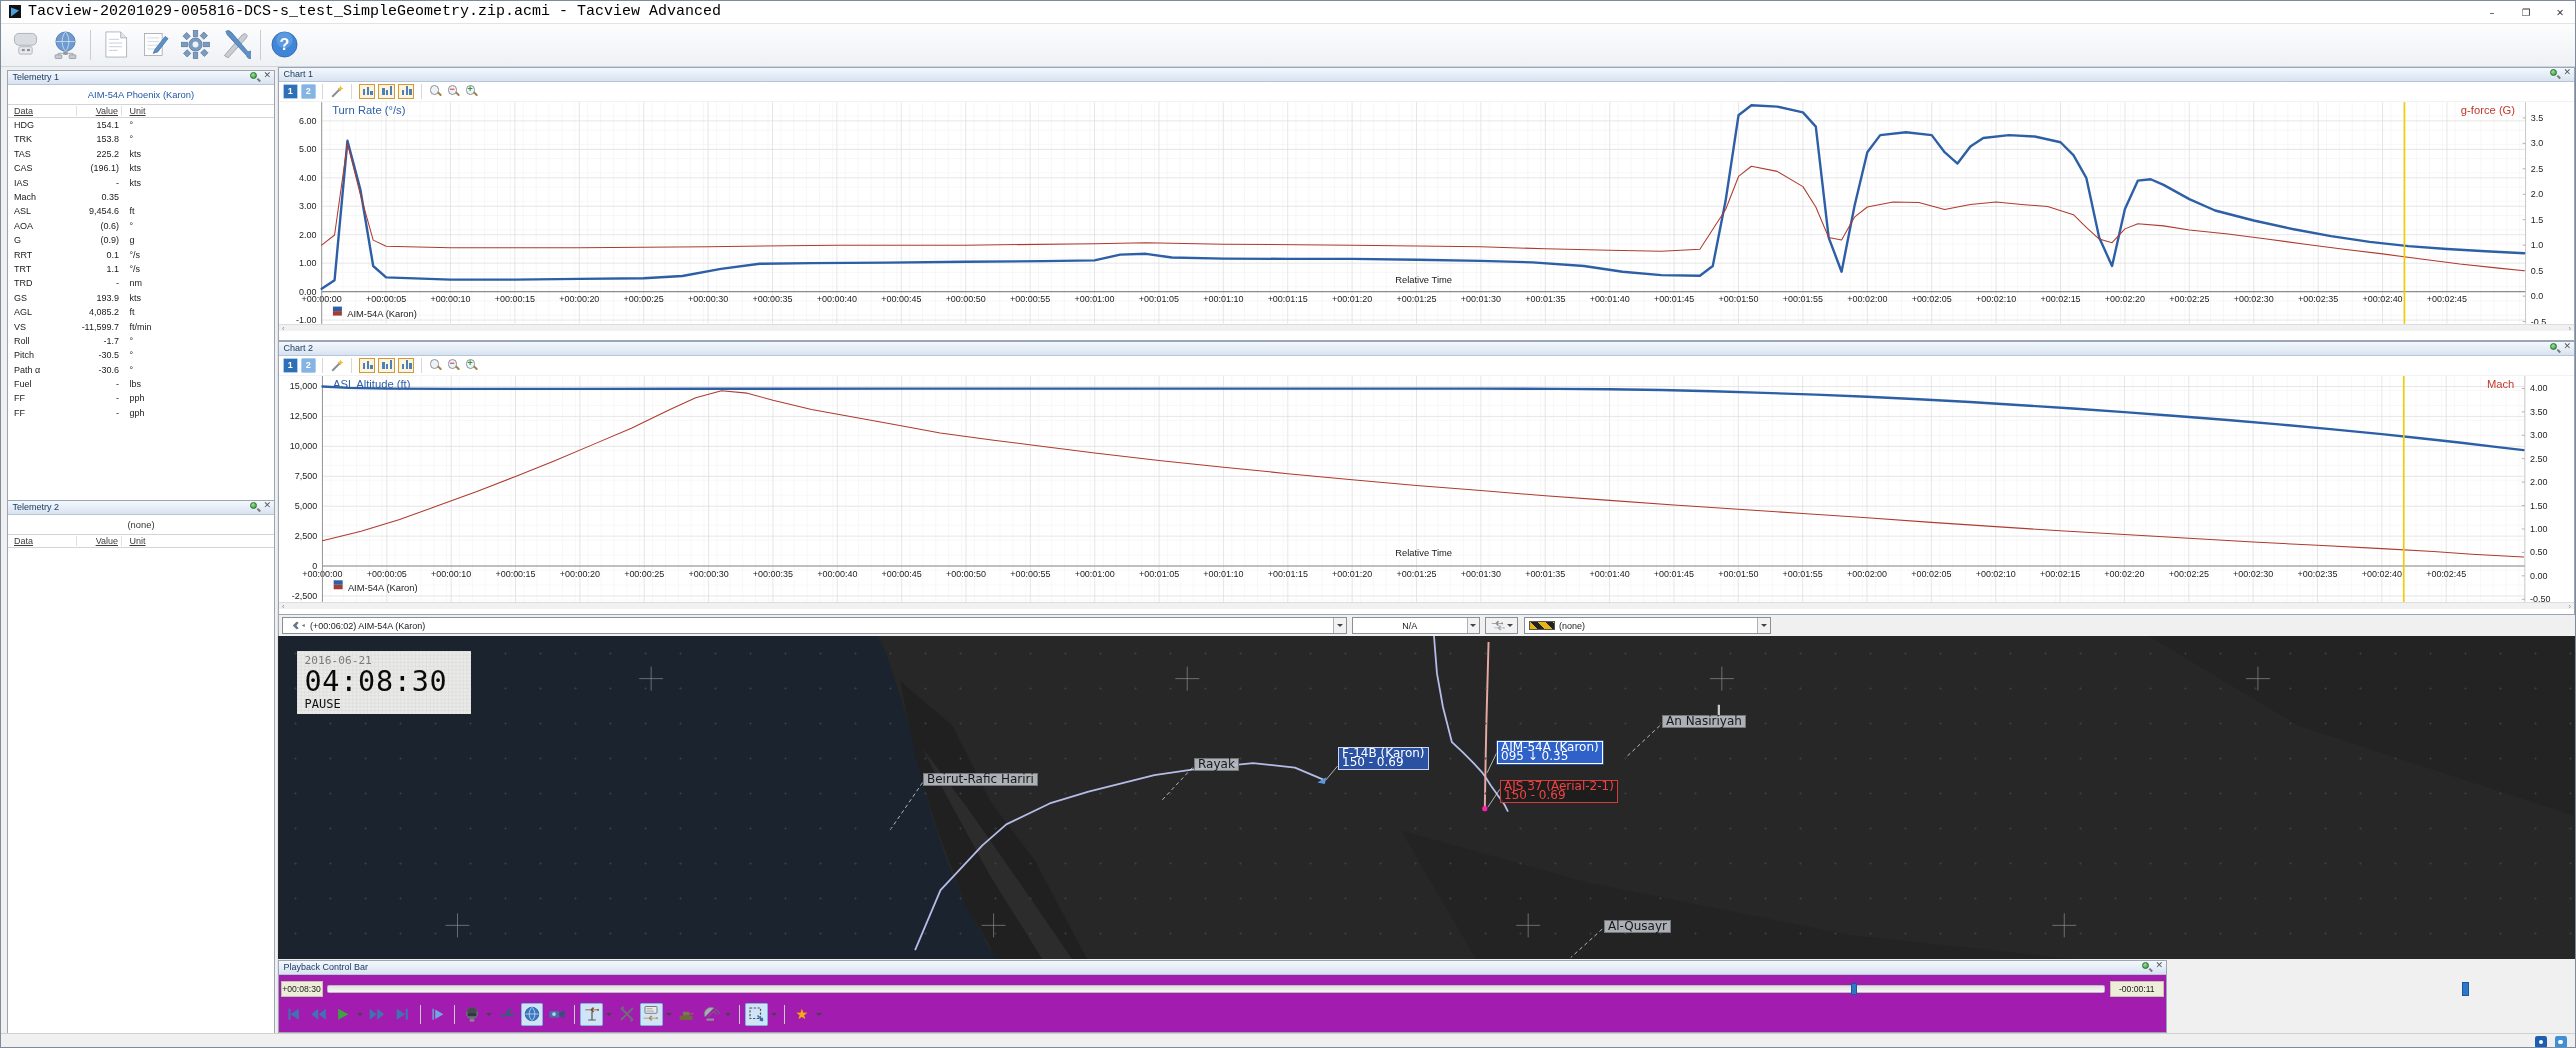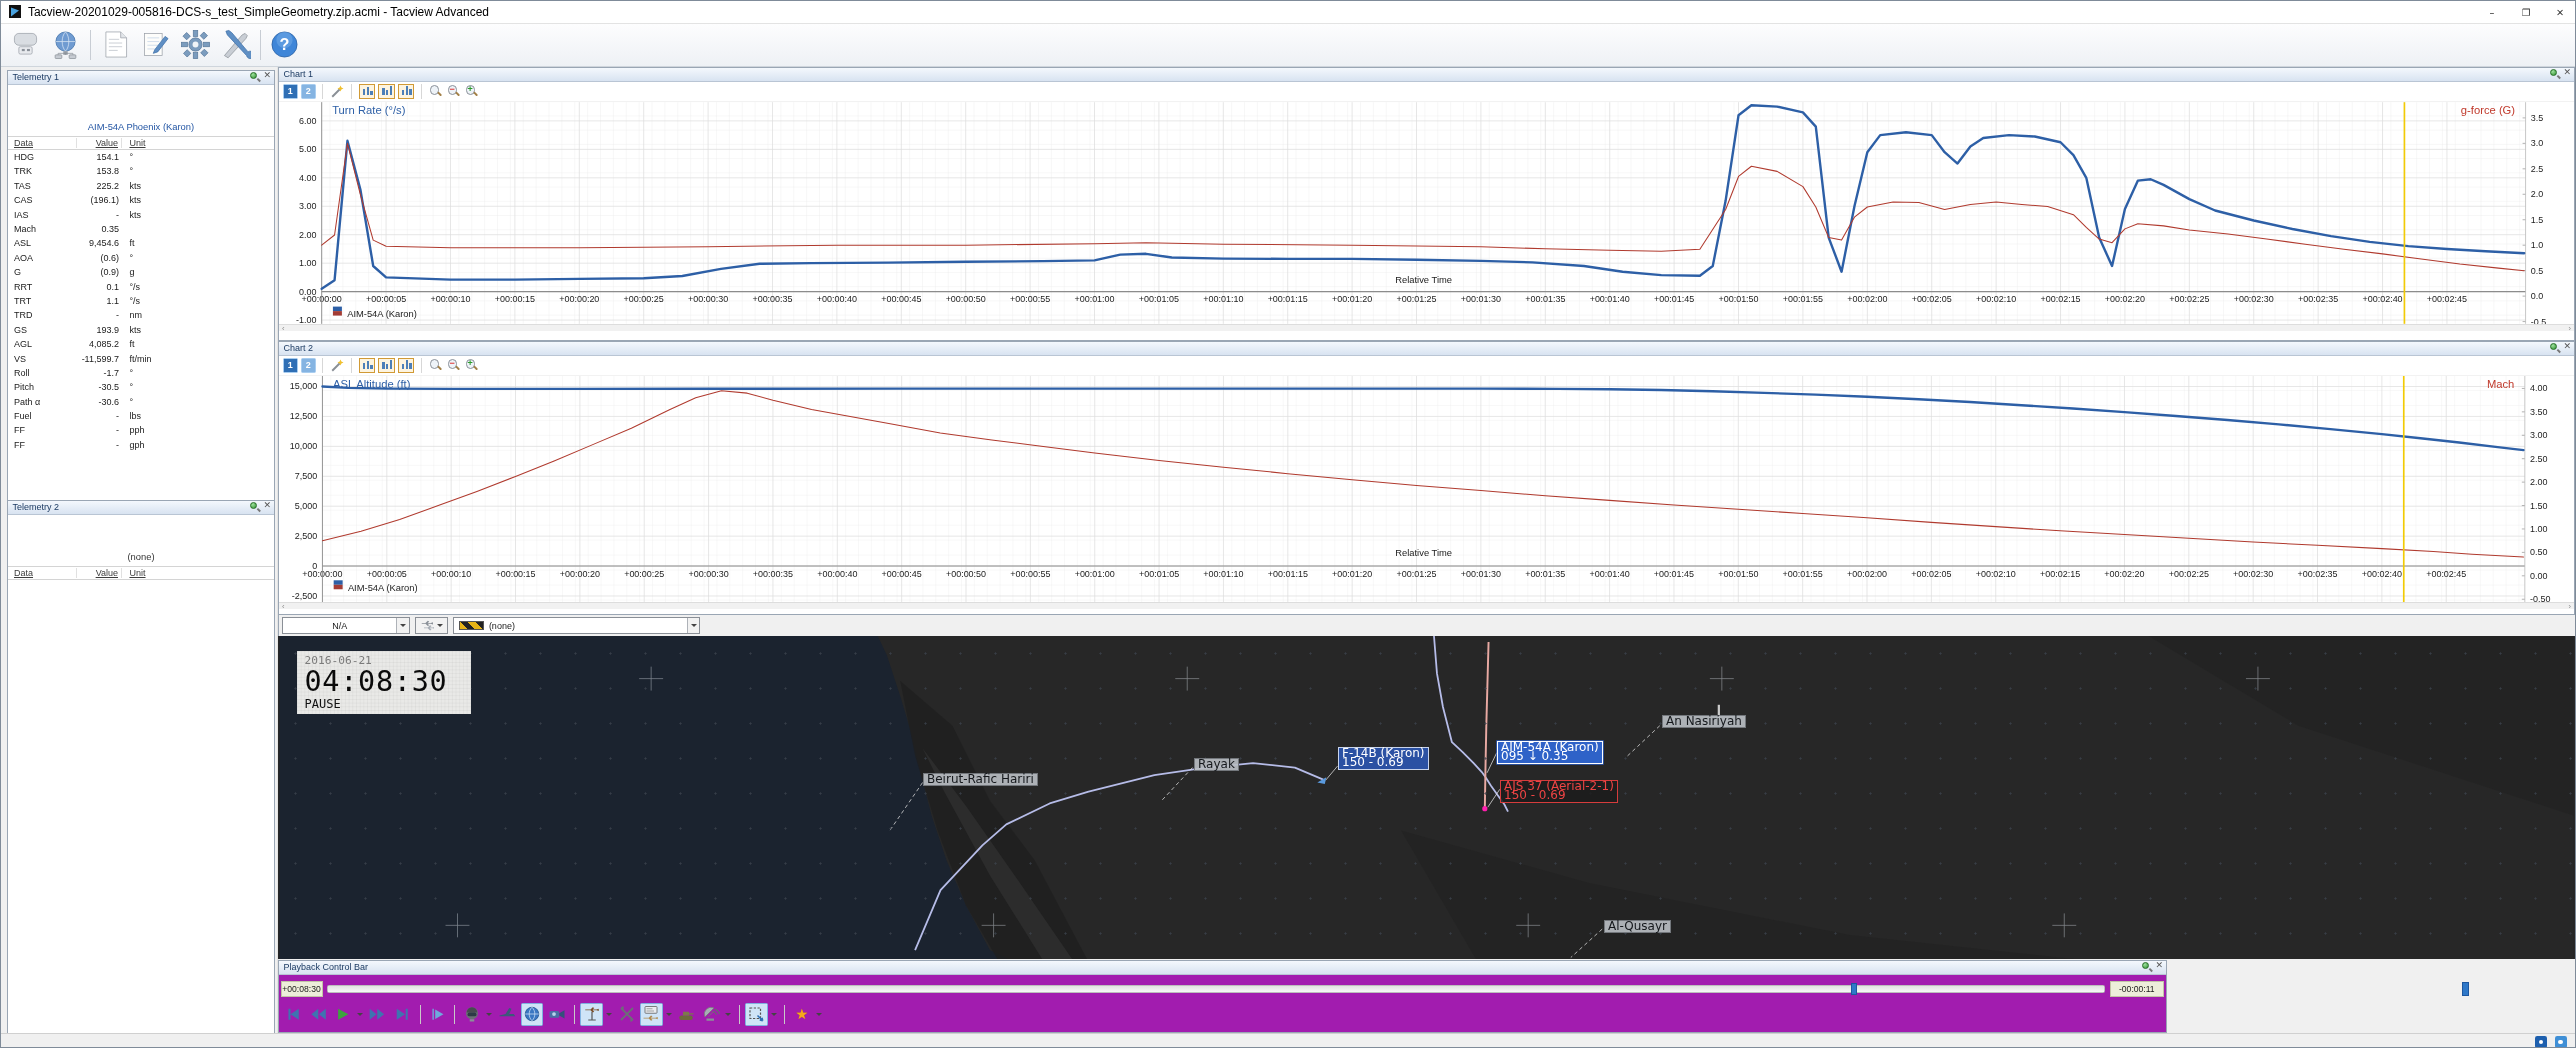--- a/index.html
+++ b/index.html
@@ -6,21 +6,21 @@
   *{box-sizing:border-box;}
   #app{position:relative;width:2576px;height:1048px;background:#f0f0f0;
        font-family:"Liberation Sans",sans-serif;font-size:9px;color:#1a1a1a;
        border:0.7px solid #7f8b99;overflow:hidden;}
   
   #titlebar{position:absolute;left:0;top:0;width:2576px;height:22.5px;background:#ffffff;
             display:flex;align-items:center;border-bottom:0.7px solid #e3e3e3;}
   #titlebar .appicon{width:12.7px;height:12.7px;margin:0 6.7px 0 7.5px;background:#111;position:relative;flex:0 0 auto;}
   #titlebar .appicon:before{content:"";position:absolute;left:2.2px;top:1.5px;border-left:8.2px solid #4aa3e0;
             border-top:4.5px solid transparent;border-bottom:5.2px solid transparent;transform:skewY(-8deg);}
-  #titlebar .title{font-size:12px;color:#000;}
+  #titlebar .title{font-size:15px;color:#000;font-family:Liberation Mono, monospace;}
   .winbtns{position:absolute;right:0;top:0;height:22.5px;display:flex;}
   .winbtn{width:34px;height:22.5px;display:flex;align-items:center;justify-content:center;
           color:#333;font-size:9.7px;font-family:"DejaVu Sans",sans-serif;}
   
   #maintoolbar{position:absolute;left:0;top:22.5px;width:2576px;height:43px;
      background:linear-gradient(#fdfdfe,#eef1f5);border-bottom:0.7px solid #cfd5dc;
      display:flex;align-items:center;padding-left:4.5px;}
   .tb-icon{width:34px;height:34px;display:flex;align-items:center;justify-content:center;margin:0 3px;}
   .tb-sep{width:0.7px;height:30px;background:#c8cdd4;margin:0 4.5px;}
   
@@ -28,21 +28,21 @@
   .panel-header{height:13.5px;background:linear-gradient(#f4f8fd,#d8e3f1);border-bottom:0.7px solid #b9c5d4;
      color:#17365e;font-size:9px;display:flex;align-items:center;padding:0 4.5px;position:relative;}
   .panel-tools{position:absolute;right:3px;top:0.7px;display:flex;gap:6px;align-items:center;}
   .pin-icon{width:7.5px;height:7.5px;border-radius:50%;background:radial-gradient(circle at 35% 30%,#9fe29f,#2f8f2f);
      border:0.7px solid #266f26;position:relative;}
   .pin-icon:after{content:"";position:absolute;left:6px;top:6px;width:3.7px;height:1.5px;background:#777;transform:rotate(45deg);}
   .x-icon{color:#555;font-size:9px;font-weight:bold;font-family:"DejaVu Sans",sans-serif;line-height:7.5px;}
   
   #telemetry1{left:6px;top:69px;width:268px;height:437px;}
   #telemetry2{left:6px;top:499px;width:268px;height:660px;}
-  .obj-title{text-align:center;color:#2456a4;font-size:9.4px;padding:4.5px 0 3.7px 0;margin-top:32px;}
+  .obj-title{text-align:center;color:#2456a4;font-size:9.4px;padding:4.5px 0 3.7px 0;}
   .t-cols{display:flex;border-top:0.7px solid #d4d4d4;border-bottom:0.7px solid #d4d4d4;color:#3c3c3c;height:14.2px;align-items:center;}
   .t-cols span{display:block;text-decoration:underline;}
   .tc-data{width:69px;padding-left:6px;border-right:0.7px solid #e1e1e1;}
   .tc-value{width:45px;text-align:right;border-right:0.7px solid #e1e1e1;padding-right:3px;}
   .tc-unit{padding-left:7.5px;}
   .trow{display:flex;height:14.4px;align-items:center;}
   .trow .d{width:69px;padding-left:6px;}
   .trow .v{width:45px;text-align:right;padding-right:3px;font-family:"Liberation Sans",sans-serif;}
   .trow .u{padding-left:7.5px;}
   
@@ -686,20 +686,27 @@
         <rect x="72" y="279" width="12" height="6" fill="#a33c35"></rect>
         <text x="91" y="287" font-size="12.5" fill="#222">AIM-54A (Karon)</text>
       </svg>
     <div class="hscroll">
         <span class="la">‹</span>
         <span class="ra">›</span>
       </div>
   </div>
 
   <div id="objectbar">
+    <div class="combo" id="combo-object">
+      <svg class="mini-jet" viewBox="0 0 26 12">
+          <path d="M1 6h8l5-5 3 1-3 4h7l4-2v4l-4-2H14l3 4-3 1-5-5H1z" fill="#6a7686"></path>
+        </svg>
+      <span>(+00:06:02) AIM-54A (Karon)</span>
+      <span class="arrow"></span>
+    </div>
     <div class="combo" id="combo-compare">
       <span class="txt">N/A</span>
       <span class="arrow"></span>
     </div>
     <div class="dd-btn">
       <svg width="13.5" height="10.5" viewBox="0 0 18 14">
           <path d="M1 4h5l3-3 2 1-2 2h4l3-1v3l-3-1H9l2 2-2 1-3-3H1z" fill="#8a9098"></path>
           <path d="M4 10h5l3-3 2 1-2 2h4l2-1v3l-2-1h-4l2 2-2 1-3-3H4z" fill="#a8aeb6"></path>
         </svg>
     </div>

